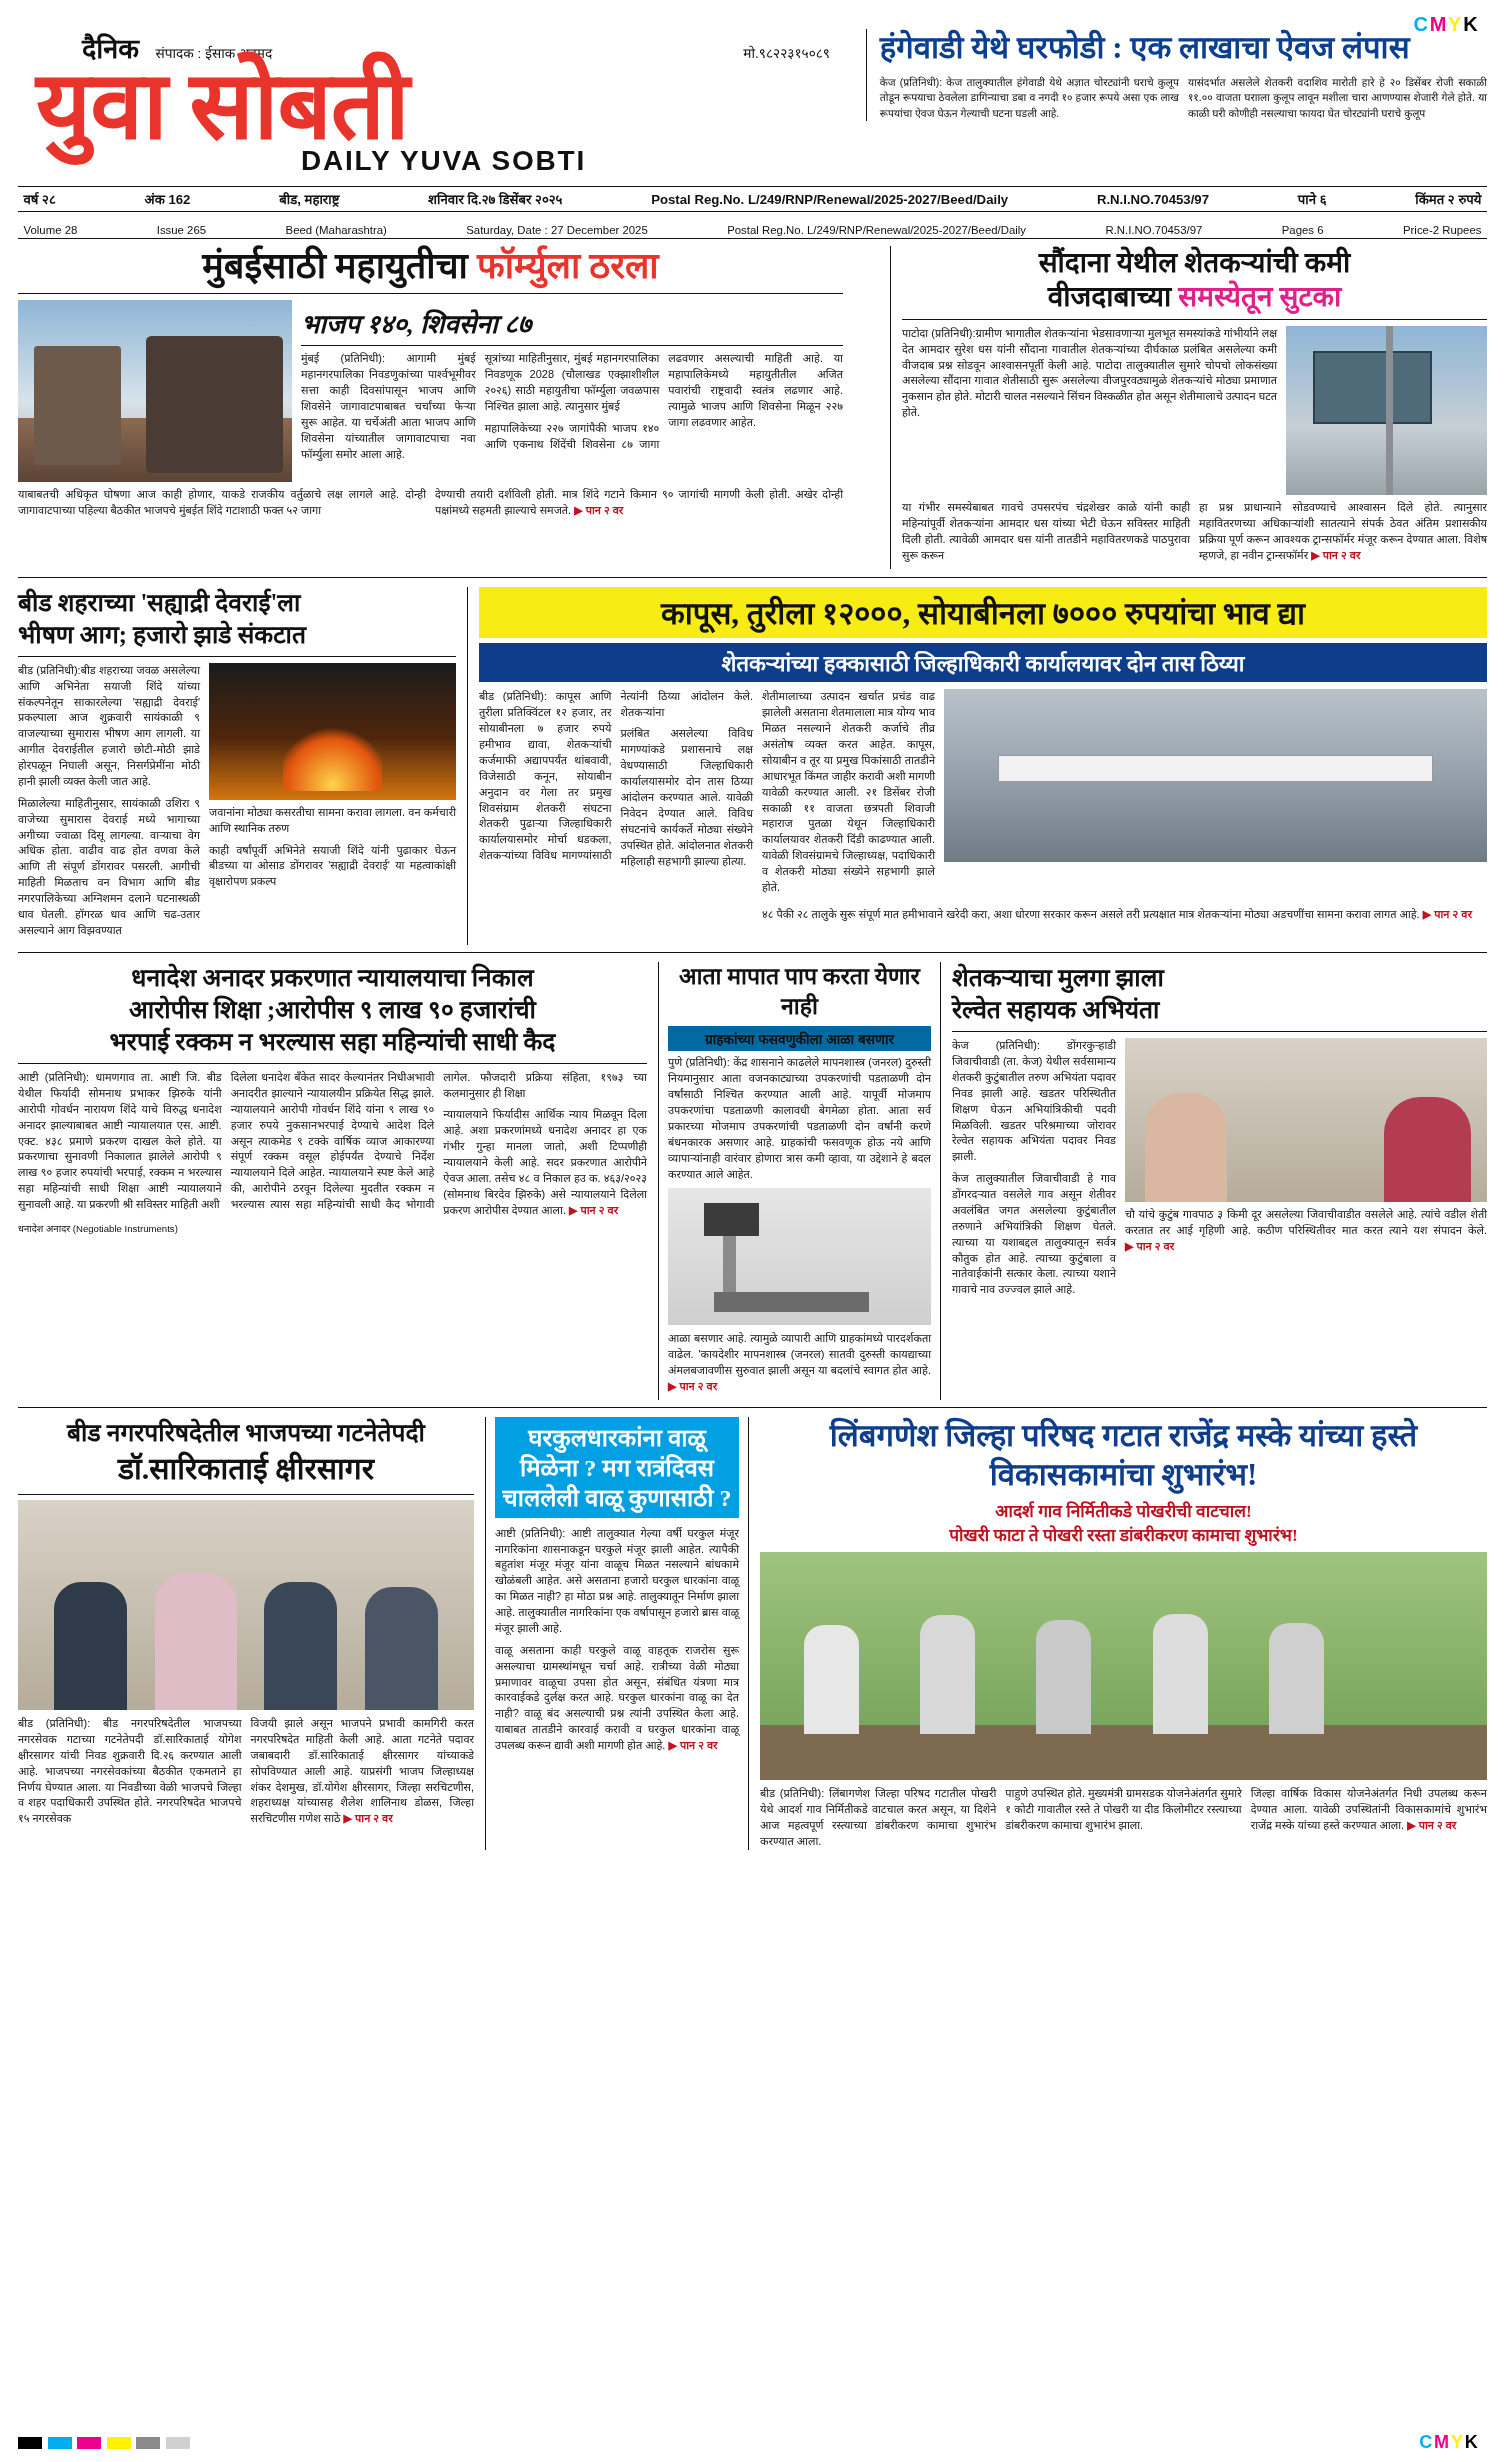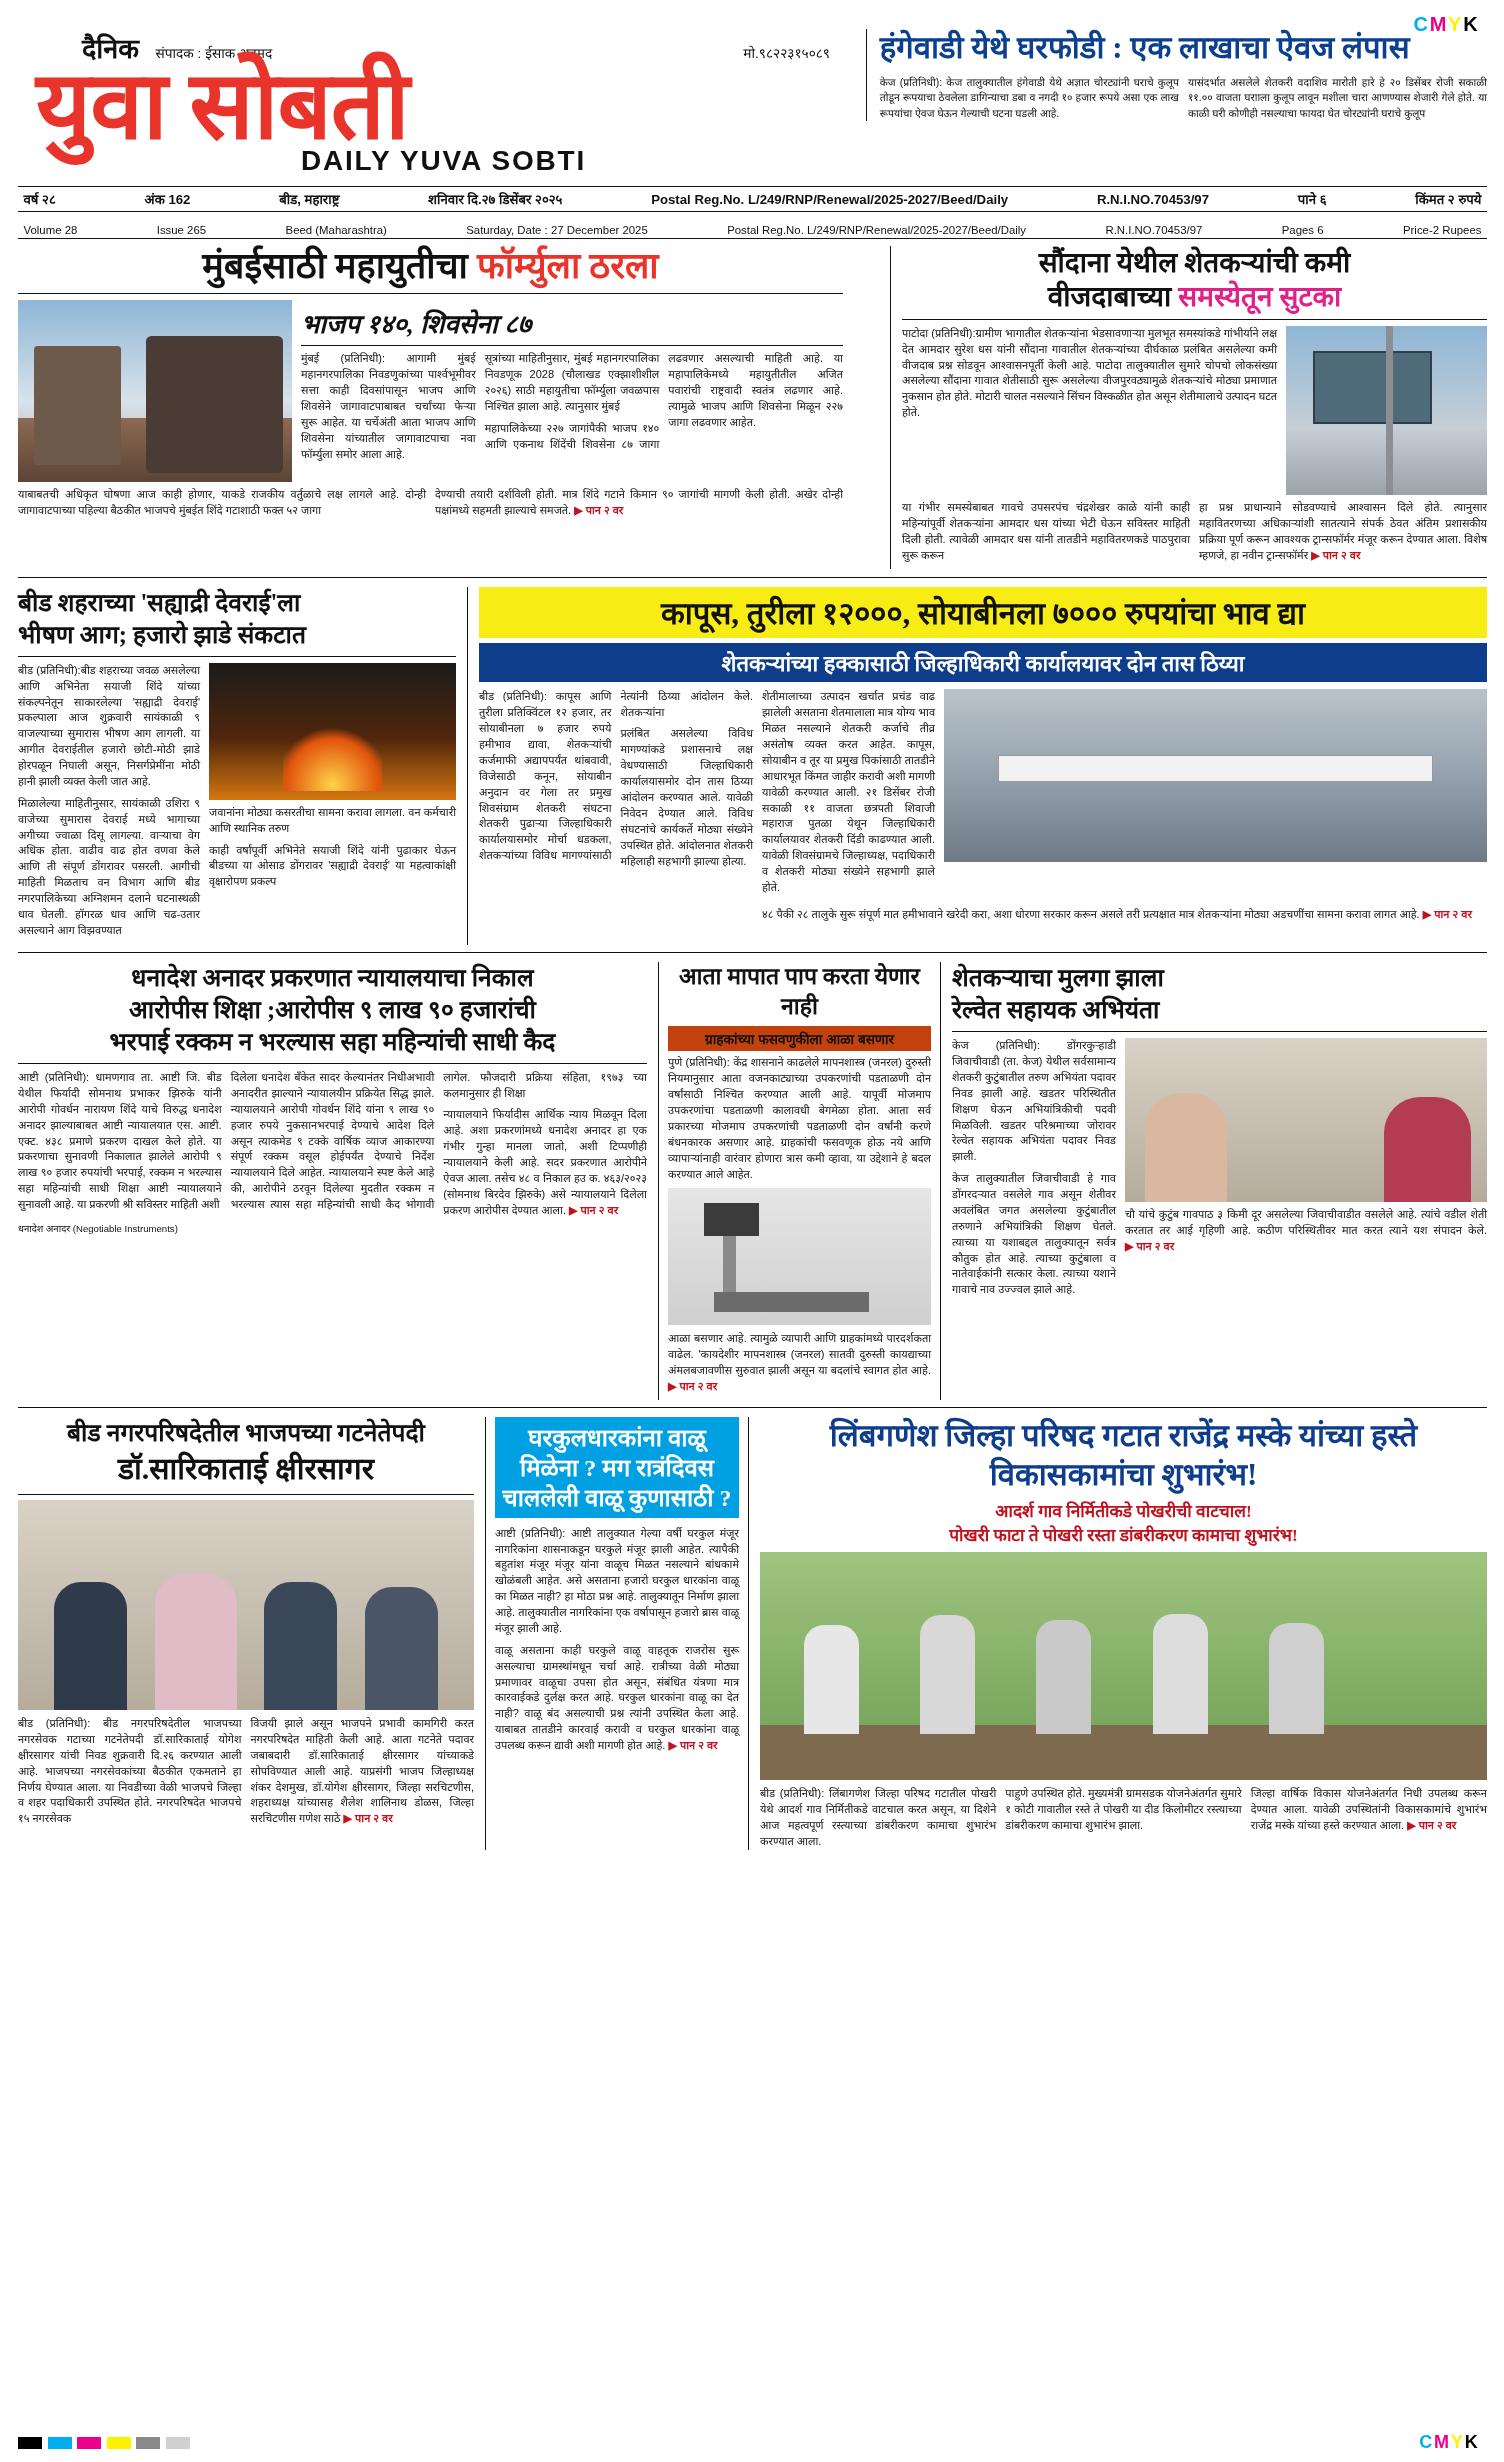--- a/index.html
+++ b/index.html
@@ -70,21 +70,21 @@
   .s3-left { width:438px; }
   .s3-right { flex:1; }
   .yellow-band { background:#f7ec13; text-align:center; font-family:"Liberation Serif", serif; font-weight:bold; font-size:31px; padding:4.6px 0; }
   .blue-band { background:#0e3d8c; color:#fff; text-align:center; font-family:"Liberation Serif", serif; font-weight:bold; font-size:22px; padding:4.6px 0; margin-top:4.6px; }
 
   
   .sec4 { display:flex; gap:11px; margin-top:9px; }
   .s4a { width:629px; } .s4b { width:283px; } .s4c { flex:1; }
   .h-serif-26 { font-family:"Liberation Serif", serif; font-weight:bold; font-size:24.6px; line-height:1.3; text-align:center;}
   .h-serif-22 { font-family:"Liberation Serif", serif; font-weight:bold; font-size:23px; line-height:1.3; text-align:center;}
-  .orange-band { background:#c2410c; color:#111; text-align:center; font-weight:bold; font-size:13.7px; padding:2.7px 0; margin:4.6px 0; }
+  .orange-band { background:#0369a1; color:#111; text-align:center; font-weight:bold; font-size:13.7px; padding:2.7px 0; margin:4.6px 0; }
 
   
   .sec5 { display:flex; gap:11px; margin-top:9px; }
   .s5a { width:456px; } .s5b { width:264px; } .s5c { flex:1; }
   .cyan-band { background:#00a0e3; color:#fff; text-align:center; font-family:"Liberation Serif", serif; font-weight:bold; font-size:24px; line-height:1.25; padding:5.5px 3.6px; }
   .blue-hdr { color:#0e3d8c; font-family:"Liberation Serif", serif; font-weight:bold; font-size:31px; line-height:1.25; text-align:center; }
   .redline { color:#c1121f; font-family:"Liberation Serif", serif; font-weight:bold; font-size:17.3px; line-height:1.35; text-align:center; }
 
   
   .colorbar { position:absolute; left:18px; bottom:12.8px; display:flex; gap:5.5px; align-items:center; }

